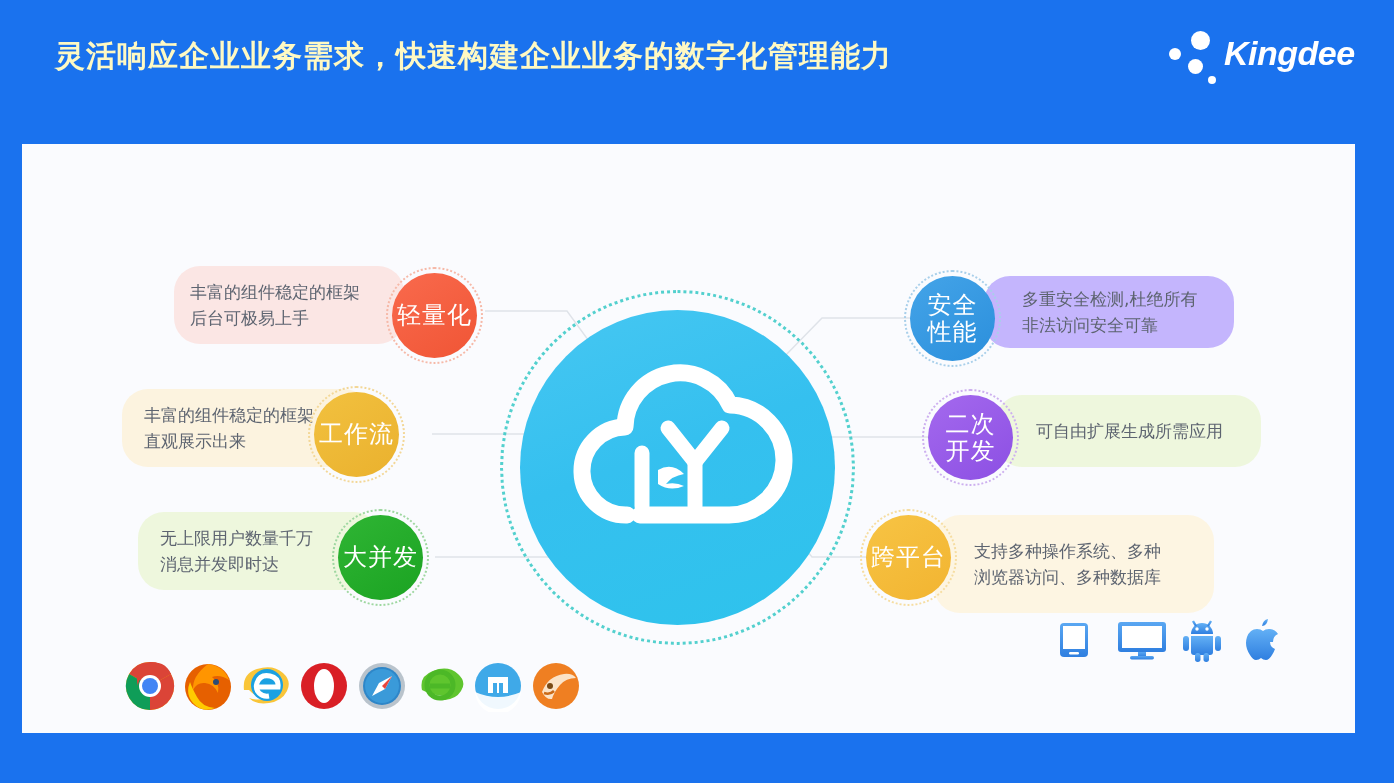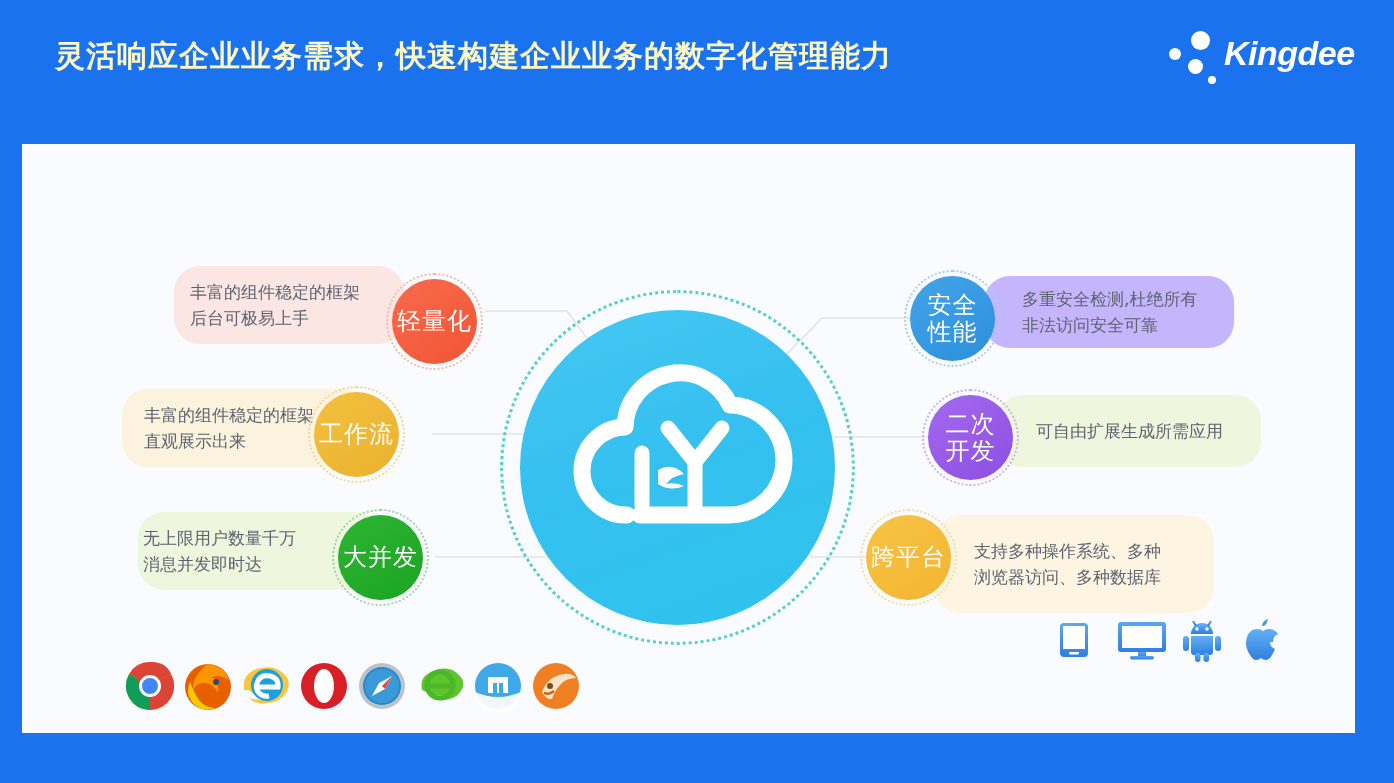--- a/index.html
+++ b/index.html
@@ -93,32 +93,32 @@
     z-index: 3;
   }
   .bubble .ring {
     position: absolute; left: -6px; top: -6px; right: -6px; bottom: -6px;
     border-radius: 50%; border: 2px dotted rgba(255,255,255,0);
   }
 
   
   #node-light   { left: 152px; top: 122px; }
   #node-light  .pill   { left: 0; width: 230px; height: 78px; background: #fbe6e4; padding-left: 16px; }
-  #node-light  .bubble { left: 218px; top: 13px; width: 85px; height: 85px;
+  #node-light  .bubble { left: 218px; top: 7px; width: 85px; height: 85px;
                          background: linear-gradient(145deg,#f96a4d,#f05535); }
   #node-light  .bubble .ring { border-color: #f6b9a8; }
 
   #node-flow    { left: 100px; top: 245px; }
   #node-flow   .pill   { left: 0; width: 248px; height: 78px; background: #fcf3df; padding-left: 22px; }
   #node-flow   .bubble { left: 192px; top: 3px; width: 85px; height: 85px;
                          background: linear-gradient(145deg,#f2c13f,#eab12e); text-align: center; }
   #node-flow   .bubble .ring { border-color: #f3d797; }
 
   #node-concur  { left: 116px; top: 368px; }
-  #node-concur .pill   { left: 0; width: 242px; height: 78px; background: #eef7dd; padding-left: 5px; }
+  #node-concur .pill   { left: 0; width: 242px; height: 78px; background: #eef7dd; padding-left: 22px; }
   #node-concur .bubble { left: 200px; top: 3px; width: 85px; height: 85px;
                          background: linear-gradient(145deg,#2fb534,#1ba322); }
   #node-concur .bubble .ring { border-color: #9ed7a0; }
 
   
   #node-secure  { left: 888px; top: 132px; }
   #node-secure .bubble { left: 0; top: 0; width: 85px; height: 85px;
                          background: linear-gradient(145deg,#44a4e8,#2b8fdc); }
   #node-secure .bubble .ring { border-color: #a8cfea; }
   #node-secure .pill   { left: 74px; width: 250px; height: 72px; background: #c4b5fd; padding-left: 38px; }

